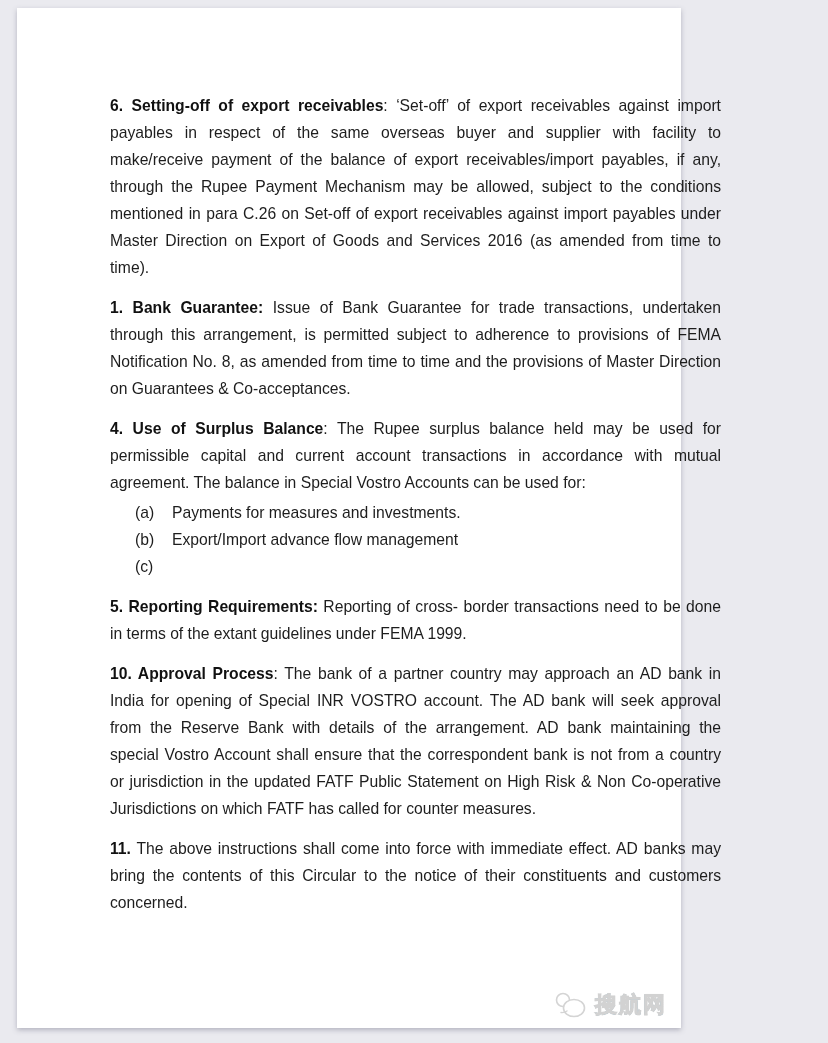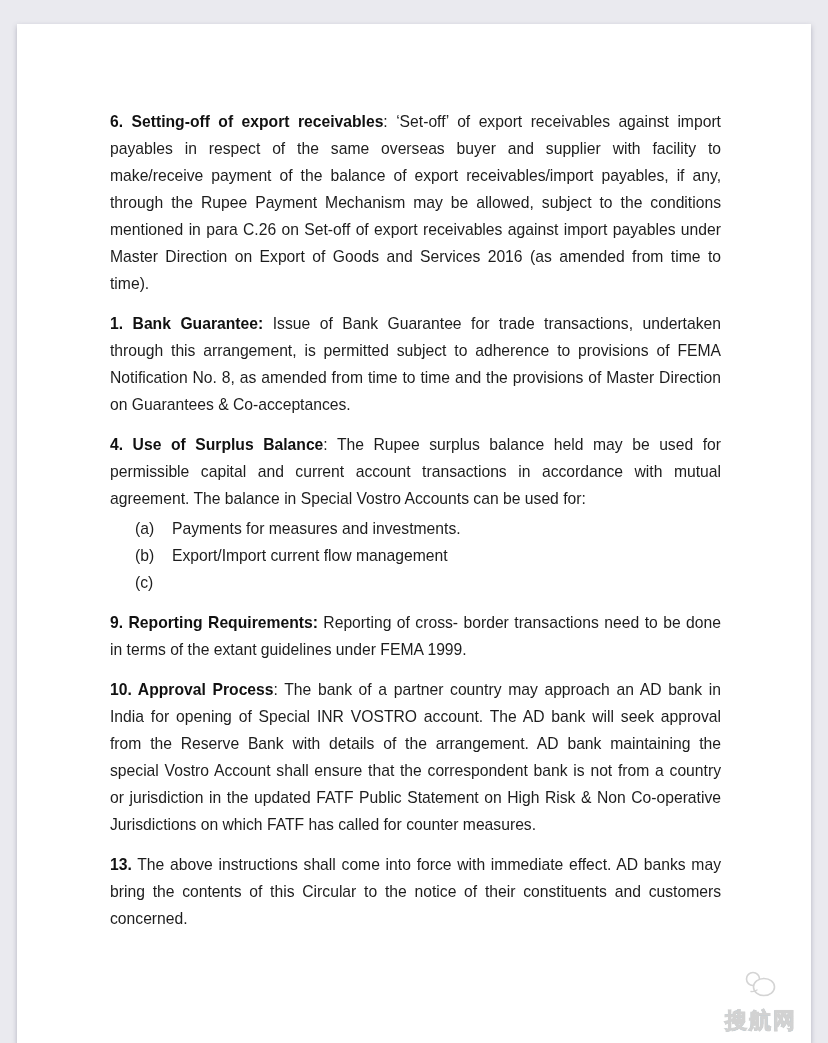--- a/index.html
+++ b/index.html
@@ -6,24 +6,23 @@
   body {
     width: 828px; height: 1043px;
     background: #eaeaef;
     font-family: "Liberation Sans", sans-serif;
     overflow: hidden;
     position: relative;
   }
   .page {
     position: absolute;
     left: 17px; top: 8px;
-    width: 794px; height: 1020px;
+    width: 664px; height: 1020px;
     background: #ffffff;
     box-shadow: 0 2px 5px rgba(110,110,130,0.45);
-    margin-top: 16px;
   }
   .content {
     position: absolute;
     left: 93px; top: 84px;
     width: 611px;
     color: #1d1d1d;
     font-size: 15.7px;
     line-height: 27px;
     text-align: justify;
   }
@@ -38,21 +37,20 @@
     position: absolute;
     right: 14px; bottom: 8px;
     display: flex; align-items: center; gap: 7px;
     font-weight: bold;
     font-size: 22px;
     letter-spacing: 2px;
     color: #0369a1;
     -webkit-text-stroke: 1px #d2d2d2;
     text-shadow: 0 0 1px #dadada;
     user-select: none;
-    flex-direction: column;
   }
   .wm-icon { display: inline-block; }
 </style>
 </head>
 <body>
 
 <div class="page">
   <div class="content">
 
     <p class="para"><b>6. Setting-off of export receivables</b><span>: ‘Set-off’ of export receivables against import payables in respect of the same overseas buyer and supplier with facility to make/receive payment of the balance of export receivables/import payables, if any, through the Rupee Payment Mechanism may be allowed, subject to the conditions mentioned in para C.26 on Set-off of export receivables against import payables under Master Direction on Export of Goods and Services 2016 (as amended from time to time).</span></p>
@@ -61,32 +59,32 @@
 
     <p class="para" style="margin-bottom:3px;"><b>4. Use of Surplus Balance</b><span>: The Rupee surplus balance held may be used for permissible capital and current account transactions in accordance with mutual agreement. The balance in Special Vostro Accounts can be used for:</span></p>
 
     <div class="list">
       <div class="li">
         <span class="marker">(a)</span>
         <span class="li-text">Payments for measures and investments.</span>
       </div>
       <div class="li">
         <span class="marker">(b)</span>
-        <span class="li-text">Export/Import current flow management</span>
+        <span class="li-text">Export/Import advance flow management</span>
       </div>
       <div class="li">
         <span class="marker">(c)</span>
       </div>
     </div>
 
-    <p class="para"><b>9. Reporting Requirements:</b><span> Reporting of cross- border transactions need to be done in terms of the extant guidelines under FEMA 1999.</span></p>
+    <p class="para"><b>5. Reporting Requirements:</b><span> Reporting of cross- border transactions need to be done in terms of the extant guidelines under FEMA 1999.</span></p>
 
     <p class="para"><b>10. Approval Process</b><span>: The bank of a partner country may approach an AD bank in India for opening of Special INR VOSTRO account. The AD bank will seek approval from the Reserve Bank with details of the arrangement. AD bank maintaining the special Vostro Account shall ensure that the correspondent bank is not from a country or jurisdiction in the updated FATF Public Statement on High Risk &amp; Non Co-operative Jurisdictions on which FATF has called for counter measures.</span></p>
 
-    <p class="para para-gap"><b>13.</b><span> The above instructions shall come into force with immediate effect. AD banks may bring the contents of this Circular to the notice of their constituents and customers concerned.</span></p>
+    <p class="para para-gap"><b>11.</b><span> The above instructions shall come into force with immediate effect. AD banks may bring the contents of this Circular to the notice of their constituents and customers concerned.</span></p>
 
   </div>
 
   <div class="watermark">
     <svg class="wm-icon" width="34" height="30" viewBox="0 0 34 30" fill="none" xmlns="http://www.w3.org/2000/svg">
       <circle cx="9" cy="10" r="6.5" stroke="#d4d4d4" stroke-width="1.6" fill="#ffffff"></circle>
       <ellipse cx="20" cy="18" rx="10.5" ry="8.5" stroke="#d4d4d4" stroke-width="1.6" fill="#ffffff"></ellipse>
       <path d="M13 21 q-3 2 -6 1.5" stroke="#d4d4d4" stroke-width="1.4" fill="none" stroke-linecap="round"></path>
     </svg>
     <span>搜航网</span>

